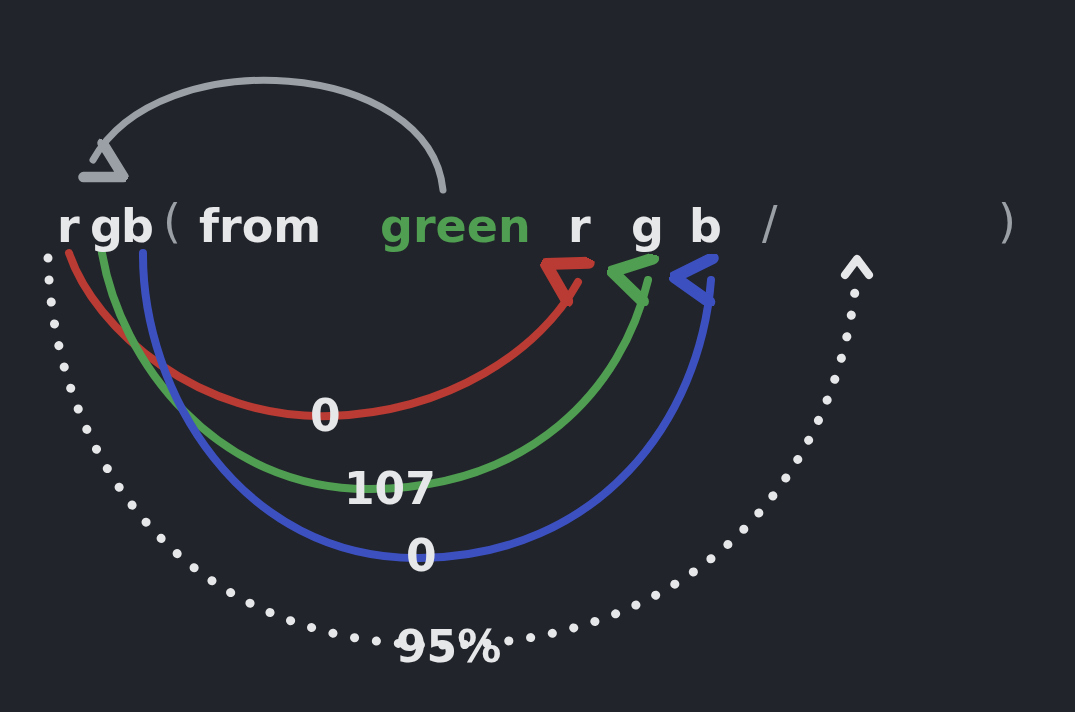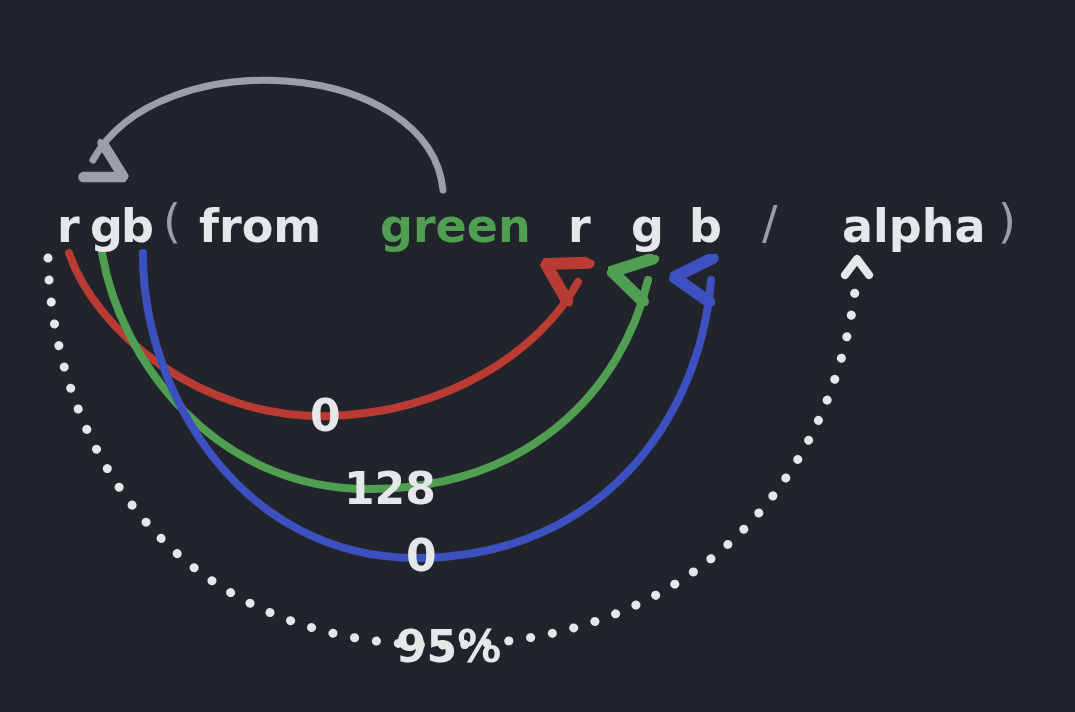--- a/index.html
+++ b/index.html
@@ -82,21 +82,20 @@
   <span class="tok white" style="left:57px;  top:203px;">r</span>
   <span class="tok white" style="left:90px;  top:203px;">g</span>
   <span class="tok white" style="left:121px; top:203px;">b</span>
   <span class="tok gray" style="left:163px; top:198px;">(</span>
   <span class="tok white" style="left:199px; top:203px;">from</span>
   <span class="tok green" style="left:380px; top:203px;">green</span>
   <span class="tok white" style="left:568px; top:203px;">r</span>
   <span class="tok white" style="left:631px; top:203px;">g</span>
   <span class="tok white" style="left:689px; top:203px;">b</span>
   <span class="tok gray" style="left:762px; top:200px;">/</span>
-  <span class="tok white" style="left:842px; top:203px;">alpha</span>
   <span class="tok gray" style="left:998px; top:198px;">)</span>
 
   <span class="vlabel big" style="left:310px; top:394px;">0</span>
-  <span class="vlabel big" style="left:344px; top:467px;">128</span>
+  <span class="vlabel big" style="left:344px; top:467px;">107</span>
   <span class="vlabel big" style="left:406px; top:534px;">0</span>
   <span class="vlabel big" style="left:396px; top:625px;">95%</span>
 
 </div>
 
 </body></html>

